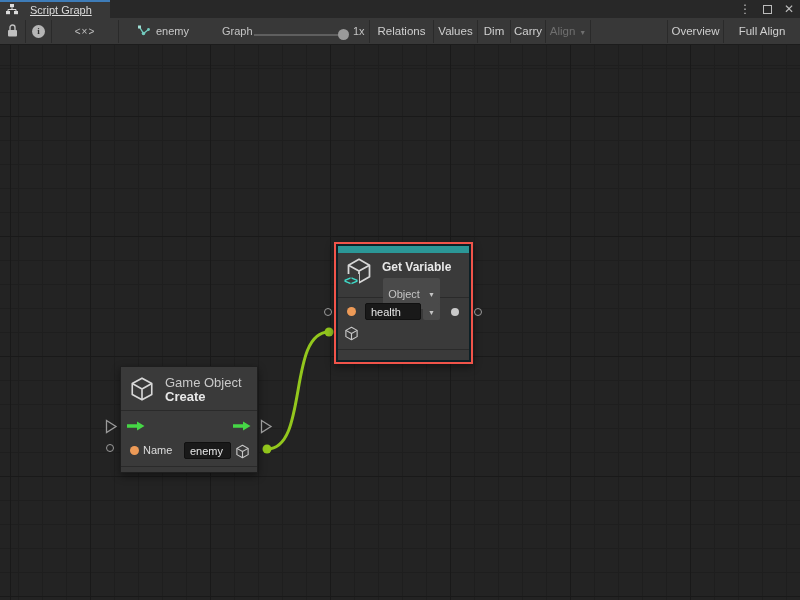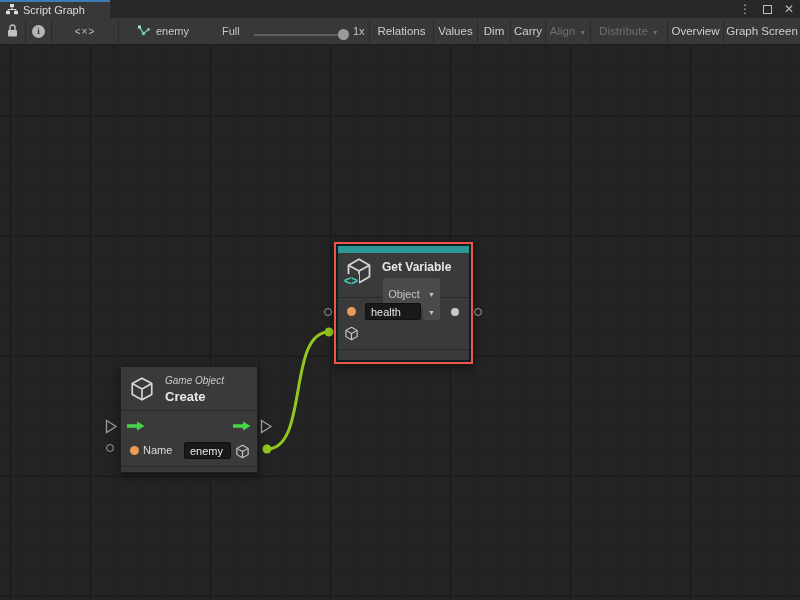--- a/index.html
+++ b/index.html
@@ -5,22 +5,22 @@
   * { margin:0; padding:0; box-sizing:border-box; }
   body { font-family:"Liberation Sans", sans-serif; background:#111; }
   #window {
     position:relative; width:800px; height:600px; overflow:hidden;
     background:#232323; color:#ccc; font-size:11px;
   }
   
   #tabbar { position:absolute; left:0; top:0; width:800px; height:18px; background:#282828; }
   #tab {
     position:absolute; left:0; top:0; width:110px; height:18px; background:#383838;
-    border-top:2px solid #3e7cb8; display:flex; align-items:center; gap:5px; padding-left:6px;
-    color:#dcdcdc; font-size:11px;
+    border-top:2px solid #3e7cb8; display:flex; align-items:center; gap:12px; padding-left:6px;
+    color:#dcdcdc; font-size:11px;text-decoration:underline;
   }
   #win-controls { position:absolute; right:4px; top:0; height:18px; display:flex; align-items:center; gap:8px; color:#bcbcbc; }
   .winbtn { width:14px; height:14px; display:flex; align-items:center; justify-content:center; font-size:12px; cursor:default; }
   .maxbox { width:9px; height:9px; border:1.5px solid #bcbcbc; }
   
   #toolbar { position:absolute; left:0; top:18px; width:800px; height:27px; background:#383838; border-bottom:1px solid #1c1c1c; }
   .tsep { position:absolute; top:2px; height:23px; width:1px; background:#2a2a2a; }
   .tbtn { position:absolute; top:0; height:26px; display:flex; align-items:center; justify-content:center; color:#cfcfcf; font-size:11.5px; gap:4px; }
   .tbtn.disabled { color:#6f6f6f; }
   .caret { font-size:7px; position:relative; top:1px; }
@@ -56,21 +56,21 @@
   .dd-btn { background:#4a4a4a; border-radius:2px; display:flex; align-items:center; justify-content:center; color:#c4c4c4; }
   .out-circle { position:absolute; width:8px; height:8px; border-radius:50%; border:1px solid #9a9a9a; }
   .out-tri { position:absolute; }
   
   #node-create { left:120px; top:321px; width:138px; height:107px; }
   #gv-wrap { position:absolute; left:334px; top:197px; width:139px; height:122px;
     border:2px solid #f0544a; background:#0d2026; padding:2px; box-shadow:0 3px 8px rgba(0,0,0,0.45); }
   #gv-node { position:relative; width:131px; height:114px; background:#3a3a3a; }
   #gv-stripe { height:7px; background:#2b9797; }
   .hdr-title { color:#e8e8e8; font-size:12px;font-weight:bold; }
-  .hdr-cat { color:#c9c9c9; font-size:10px;font-style:italic; }
+  .hdr-cat { color:#c9c9c9; font-size:13px; }
 </style>
 </head>
 <body>
 
 <div id="window">
 
   <div id="tabbar">
     <div id="tab">
       <span>
         <svg width="12" height="11" viewBox="0 0 12 11">
@@ -115,47 +115,43 @@
         <svg width="13" height="11" viewBox="0 0 13 11">
           <path d="M2.5 2 L6.5 8.5 L11.5 4.5" stroke="#72cabe" stroke-width="1.4" fill="none"></path>
           <rect x="1" y="0.5" width="3" height="3" fill="#9fe0d6"></rect>
           <circle cx="6.5" cy="8.5" r="1.8" fill="#72cabe"></circle>
           <circle cx="11.5" cy="4.5" r="1.4" fill="#72cabe"></circle>
         </svg>
       </span>
       <span>enemy</span>
     </div>
 
-    <div id="zoom-label">Full</div>
+    <div id="zoom-label">Graph</div>
     <div id="zoom-track"></div>
     <div id="zoom-handle"></div>
     <div id="zoom-value">1x</div>
 
     <div class="tsep" style="left:369px"></div>
     <div class="tbtn" style="left:370px;width:63px">Relations</div>
     <div class="tsep" style="left:433px"></div>
     <div class="tbtn" style="left:434px;width:43px">Values</div>
     <div class="tsep" style="left:477px"></div>
     <div class="tbtn" style="left:478px;width:32px">Dim</div>
     <div class="tsep" style="left:510px"></div>
     <div class="tbtn" style="left:511px;width:34px">Carry</div>
     <div class="tsep" style="left:545px"></div>
     <div class="tbtn disabled" style="left:546px;width:44px">
       <span>Align</span>
       <span class="caret">▼</span>
     </div>
     <div class="tsep" style="left:590px"></div>
-    <div class="tbtn disabled" style="left:591px;width:76px">
-      <span>Distribute</span>
-      <span class="caret">▼</span>
-    </div>
     <div class="tsep" style="left:667px"></div>
     <div class="tbtn" style="left:668px;width:55px">Overview</div>
     <div class="tsep" style="left:723px"></div>
-    <div class="tbtn" style="left:724px;width:76px">Graph Screen</div>
+    <div class="tbtn" style="left:724px;width:76px">Full Align</div>
   </div>
 
   <div id="canvas">
 
     <svg style="position:absolute;left:0;top:0;width:800px;height:555px;pointer-events:none" viewBox="0 0 800 555">
       <path d="M267 404 C 309 404, 287 287, 329 287" stroke="#93c71d" stroke-width="3" fill="none"></path>
       <circle cx="267" cy="404" r="4.5" fill="#93c71d"></circle>
       <circle cx="329" cy="287" r="4.5" fill="#93c71d"></circle>
     </svg>
 

